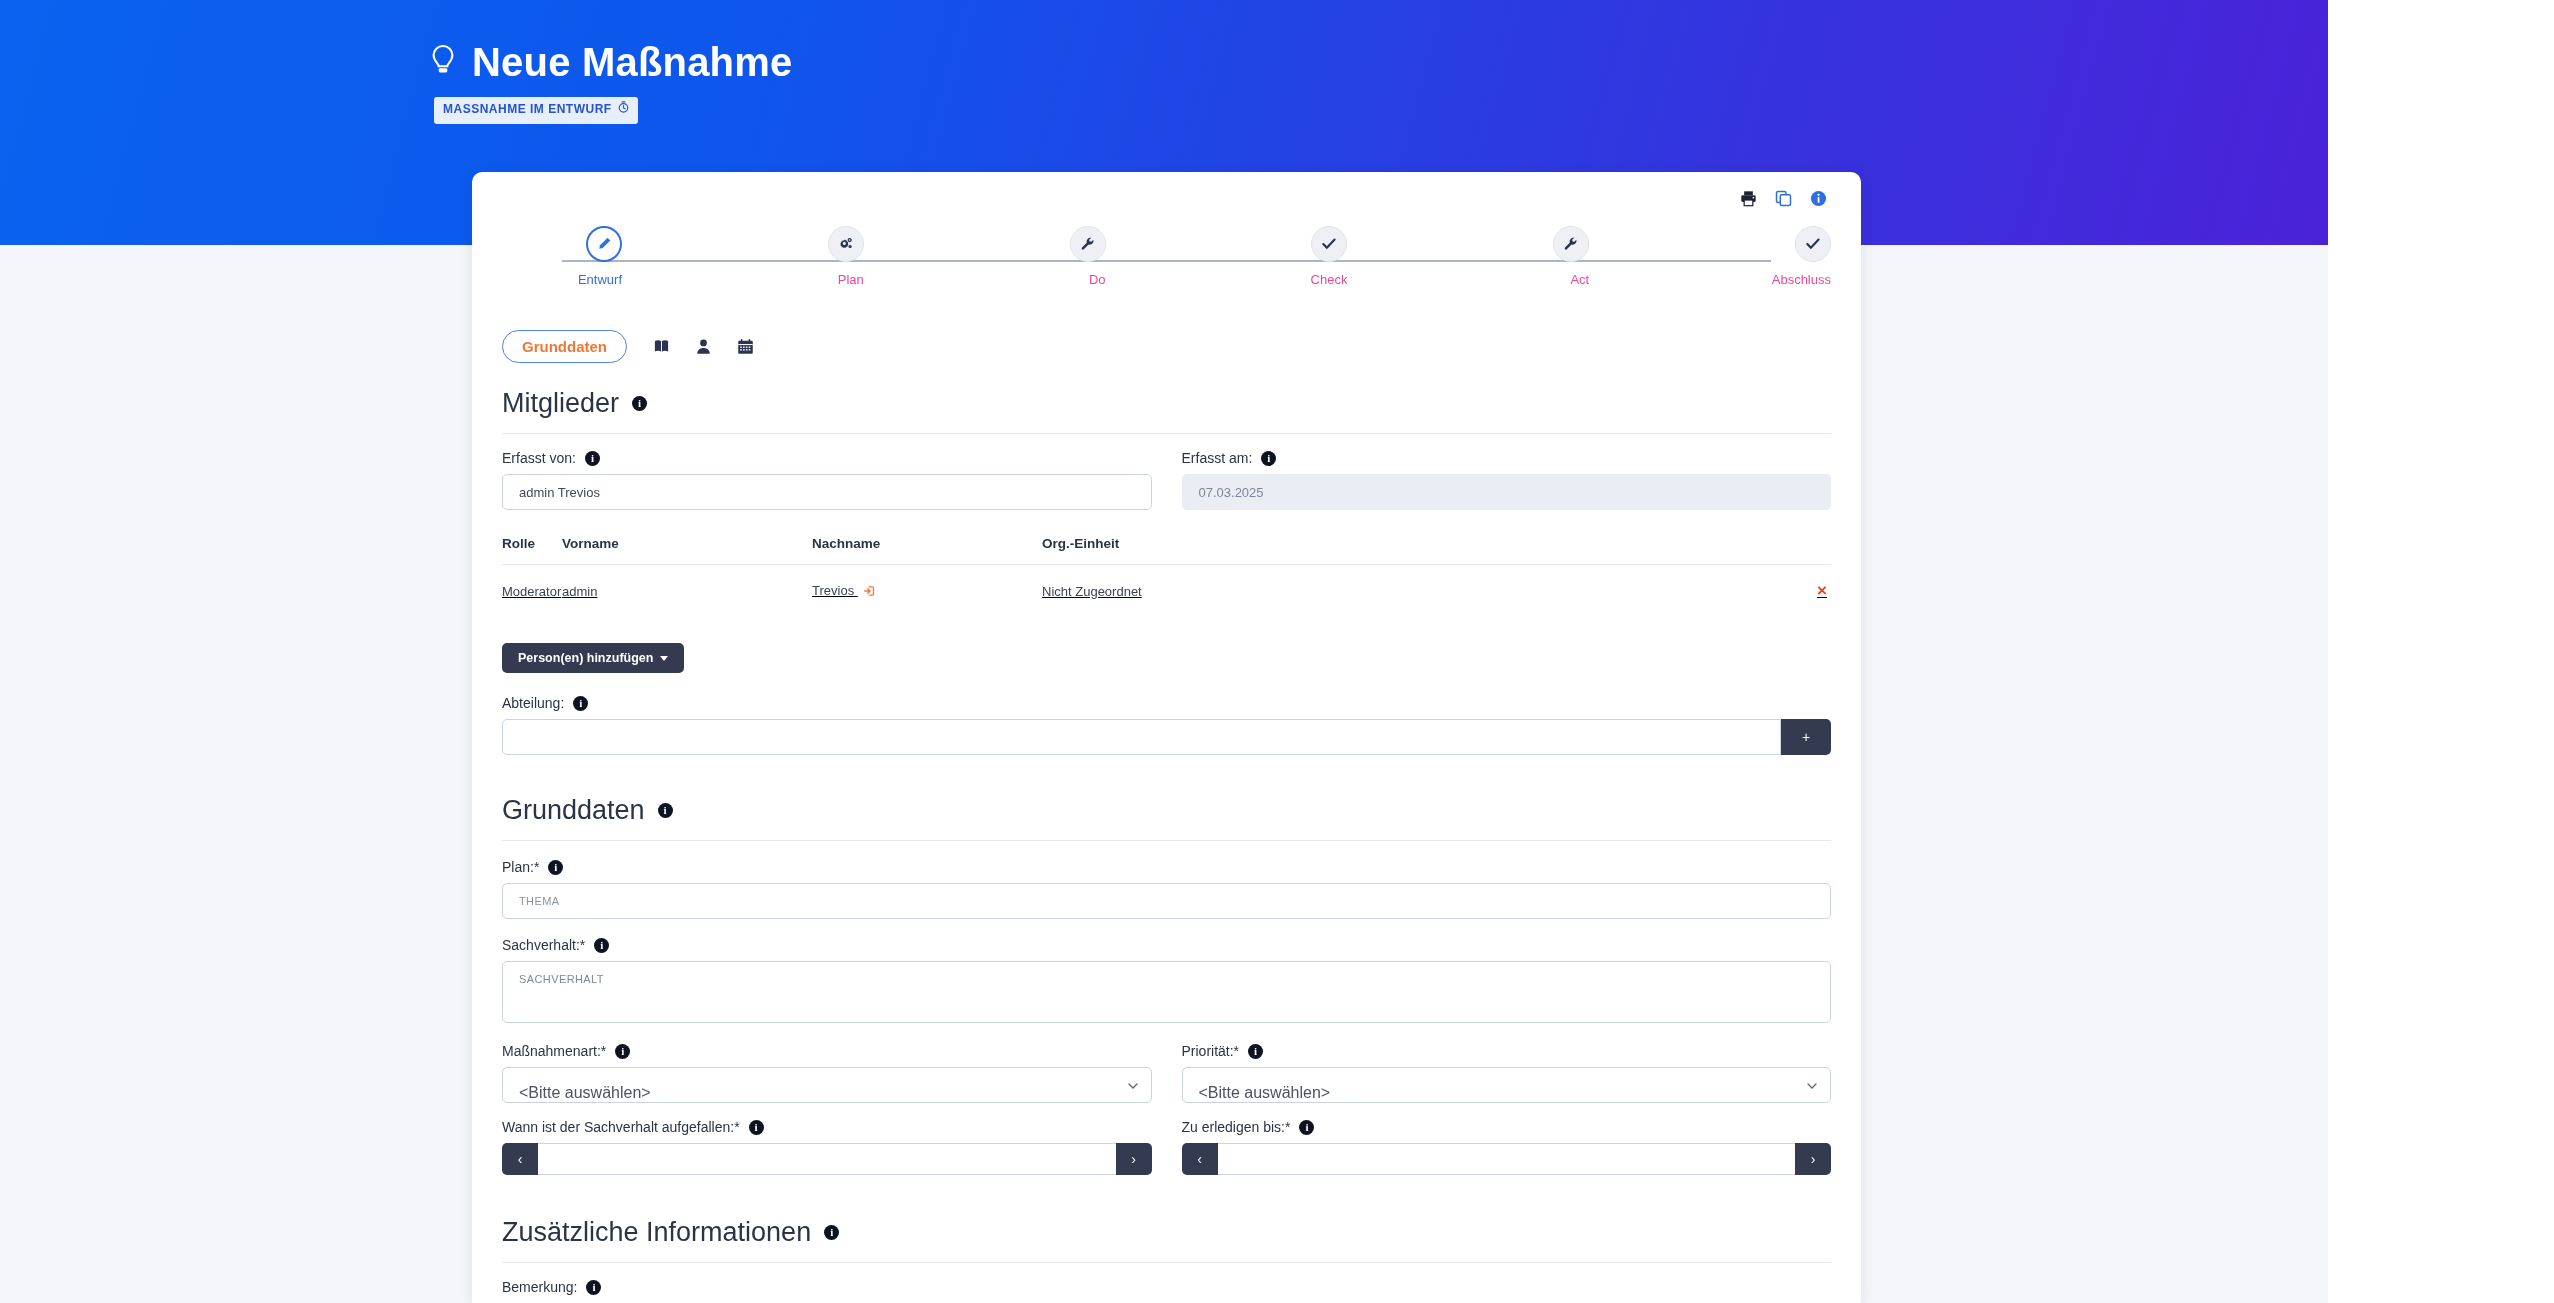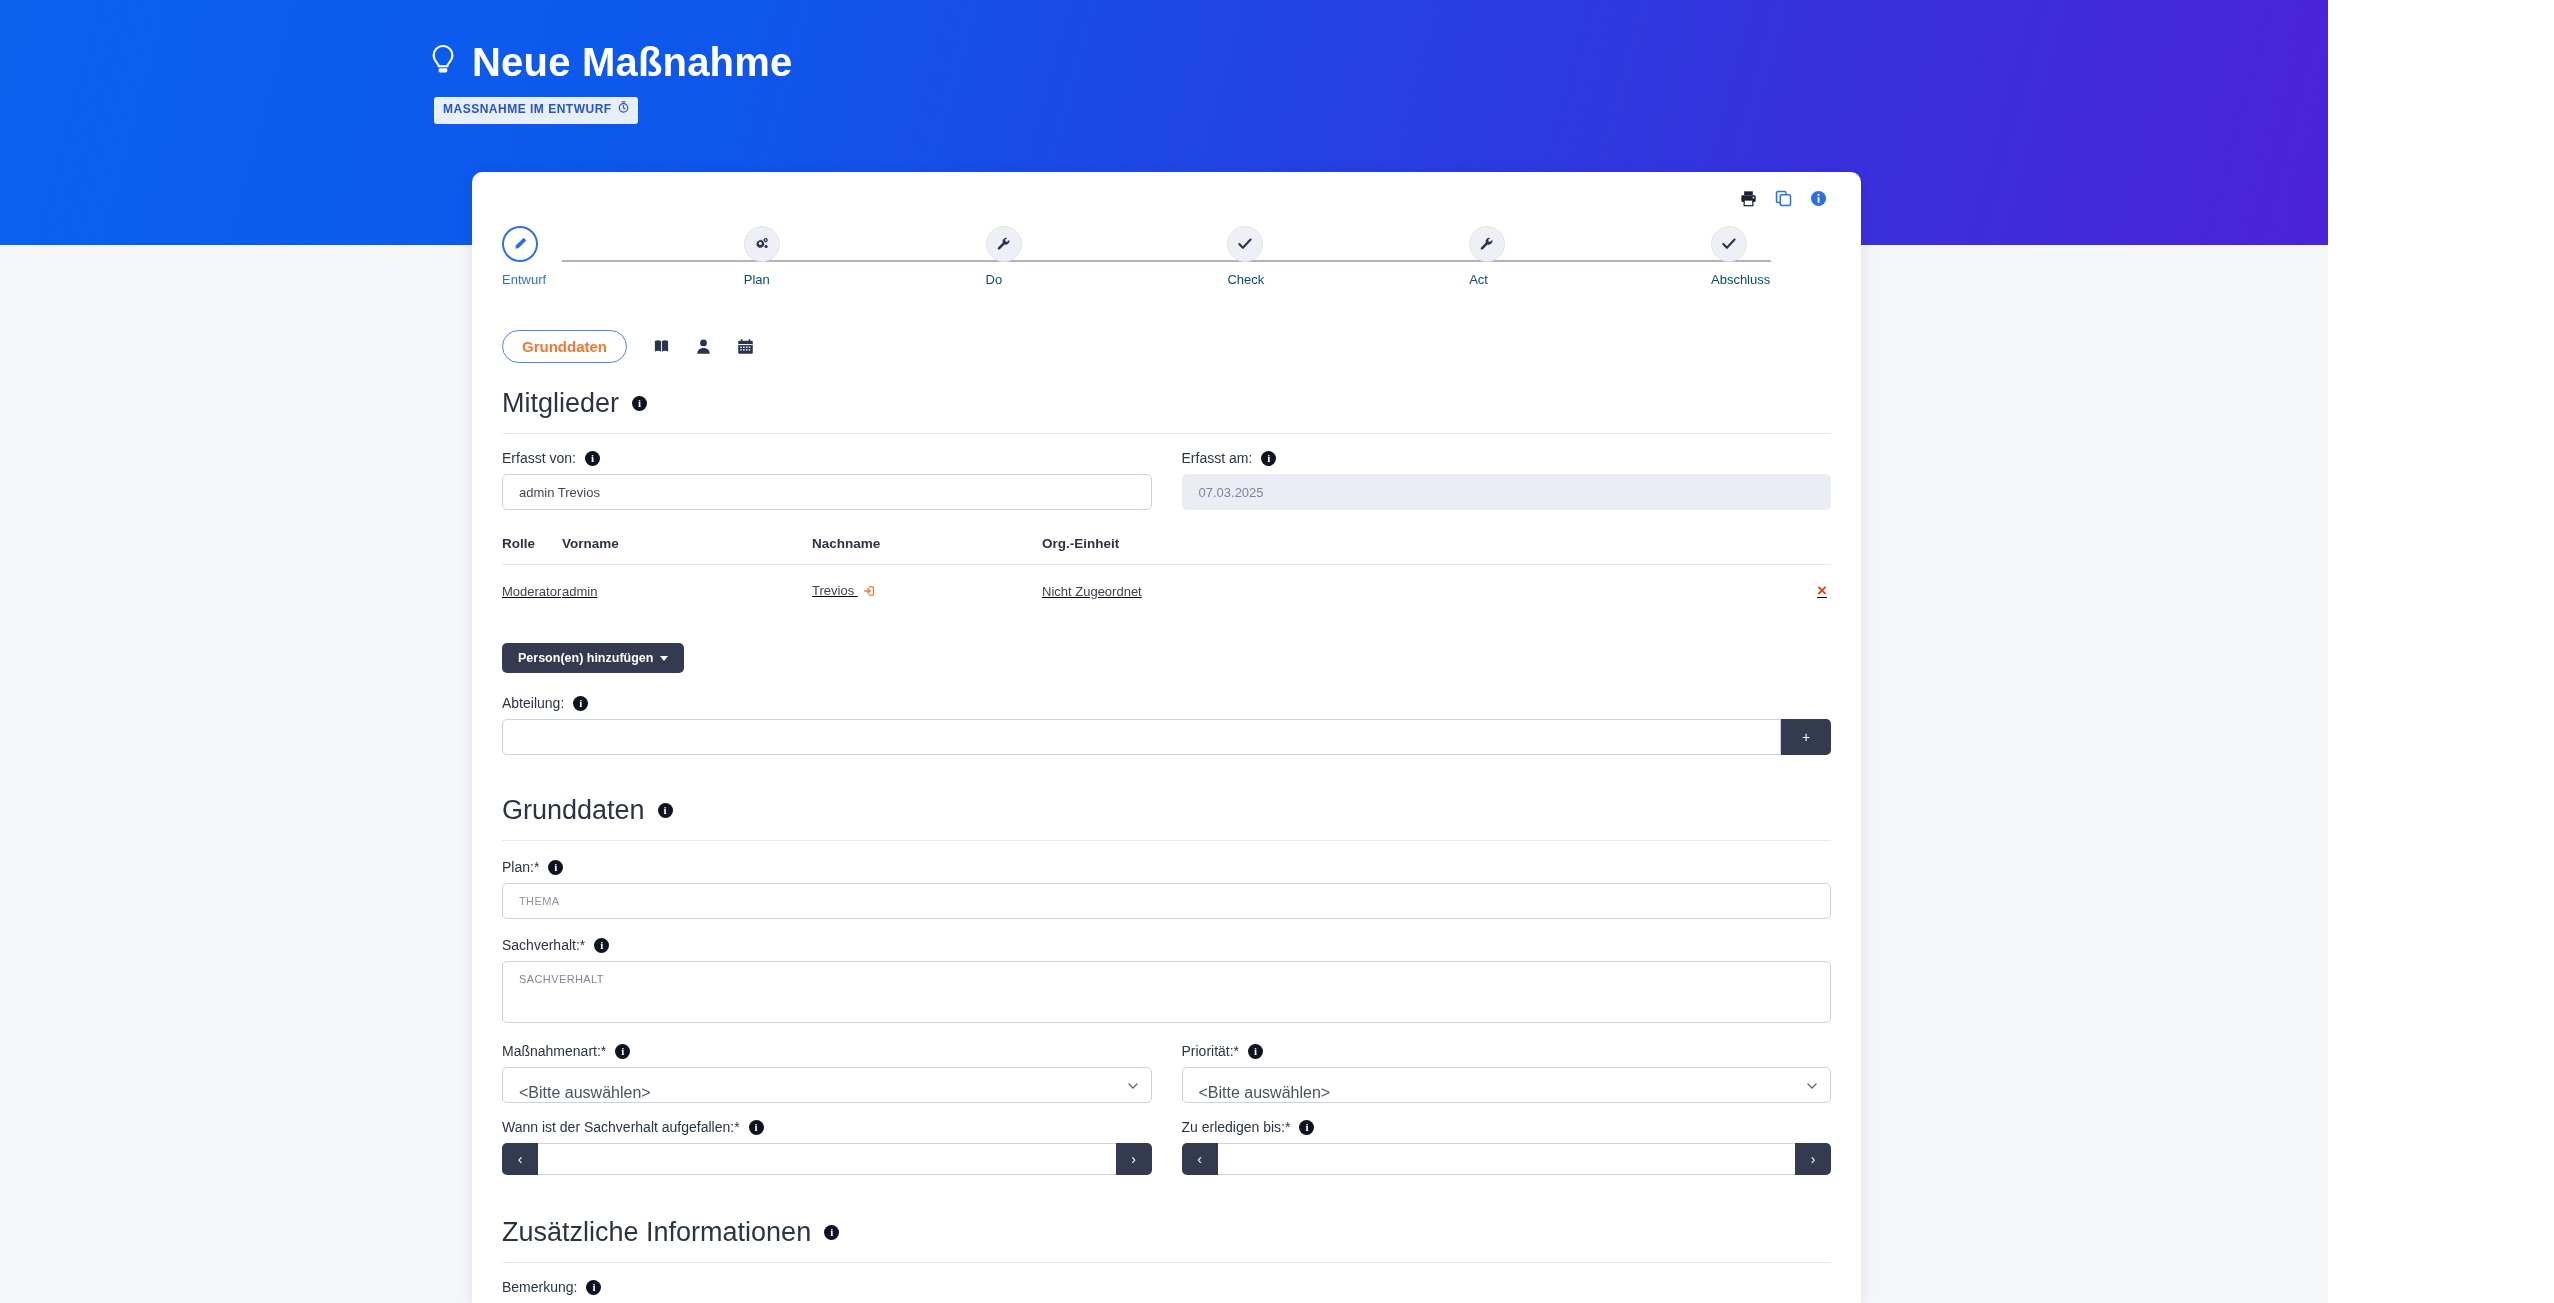--- a/index.html
+++ b/index.html
@@ -104,41 +104,41 @@
   .steps {
     position: relative;
     display: flex;
     justify-content: space-between;
     align-items: flex-start;
   }
   .step {
     width: 120px;
     display: flex;
     flex-direction: column;
-    align-items: flex-start;
+    align-items: flex-end;
     cursor: pointer;
   }
   .step-circle {
     width: 36px;
     height: 36px;
     border-radius: 50%;
     background: #eef0f5;
     border: 1px solid #dfe2ea;
     display: flex;
     align-items: center;
     justify-content: center;
   }
   .step.active .step-circle {
     background: #ffffff;
     border: 2px solid #2f6fe4;
   }
   .step-label {
     margin-top: 10px;
     font-size: 13px;
-    color: #0c4a6e;
+    color: #ec4899;
   }
   .step.active .step-label { color: #2f6fe4; }
 
   
   .tabs {
     display: flex;
     align-items: center;
     gap: 26px;
     padding: 4px 30px 0 30px;
     height: 44px;

